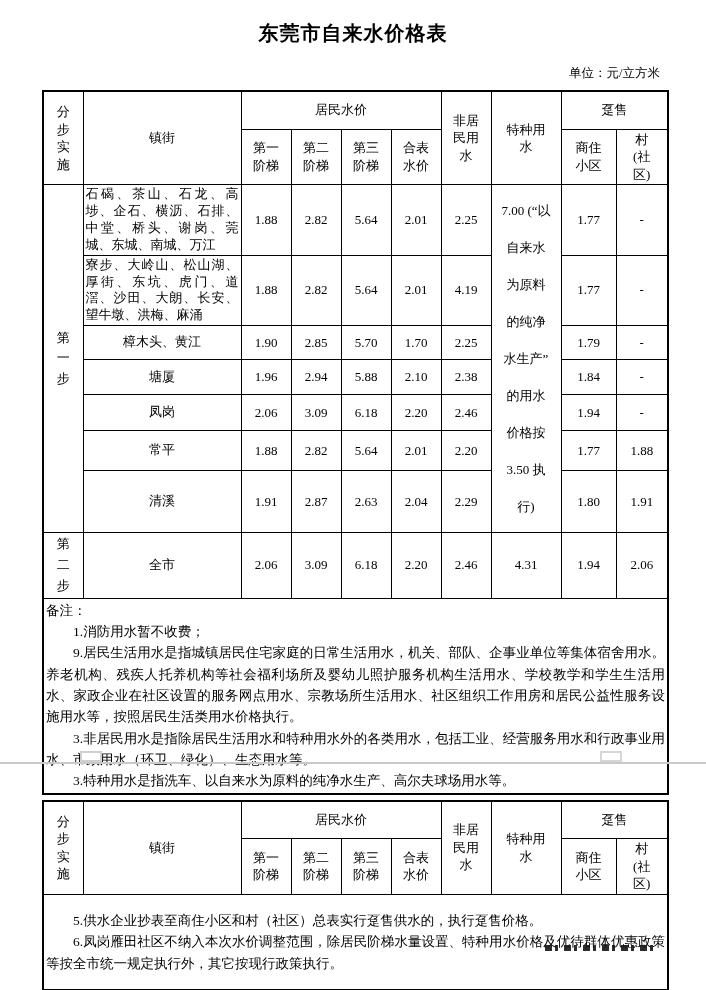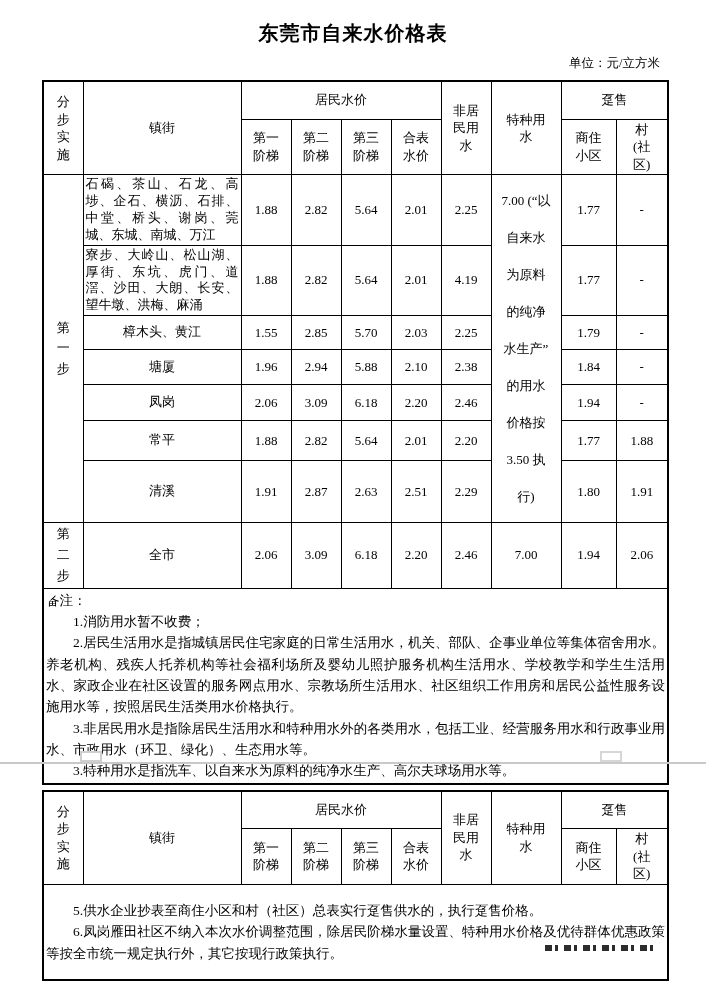--- a/index.html
+++ b/index.html
@@ -14,21 +14,21 @@
     overflow: hidden;
   }
   .title {
     margin-top: 20px;
     text-align: center;
     font-size: 20px;
     font-weight: 700;
     letter-spacing: 1px;
   }
   .unit {
-    margin: 8px 46px 8px 0;
+    margin: 18px 46px 8px 0;
     text-align: right;
     font-size: 12.5px;
   }
   table.price {
     margin-left: 42px;
     width: 625px;
     border-collapse: collapse;
     table-layout: fixed;
     border: 2px solid #000;
   }
@@ -46,21 +46,21 @@
   tr.h1 { height: 38px; }
   tr.h2 { height: 48px; }
   tr.r1 { height: 70px; }
   tr.r2 { height: 70px; }
   tr.r3 { height: 34px; }
   tr.r4 { height: 35px; }
   tr.r5 { height: 36px; }
   tr.r6 { height: 40px; }
   tr.r7 { height: 62px; }
   tr.r8 { height: 53px; }
-  tr.rnotes td { height: 181px; border-radius: 30px; }
+  tr.rnotes td { height: 181px; }
   tr.rnotes2 td { height: 96px; }
   td.towns { text-align: left; padding: 2px 7px; line-height: 1.3; }
   td.towns.multi { text-align: justify; text-justify: inter-character; }
   td.towns.center { text-align: center; }
   td.special {
     white-space: pre-line;
     line-height: 37px;
     font-size: 12.5px;
     padding: 0 3px;
   }
@@ -183,24 +183,24 @@
       <td>1.88</td>
       <td>2.82</td>
       <td>5.64</td>
       <td>2.01</td>
       <td>4.19</td>
       <td>1.77</td>
       <td>-</td>
     </tr>
     <tr class="r3">
       <td class="towns center">樟木头、黄江</td>
-      <td>1.55</td>
+      <td>1.90</td>
       <td>2.85</td>
       <td>5.70</td>
-      <td>2.03</td>
+      <td>1.70</td>
       <td>2.25</td>
       <td>1.79</td>
       <td>-</td>
     </tr>
     <tr class="r4">
       <td class="towns center">塘厦</td>
       <td>1.96</td>
       <td>2.94</td>
       <td>5.88</td>
       <td>2.10</td>
@@ -226,44 +226,44 @@
       <td>2.01</td>
       <td>2.20</td>
       <td>1.77</td>
       <td>1.88</td>
     </tr>
     <tr class="r7">
       <td class="towns center">清溪</td>
       <td>1.91</td>
       <td>2.87</td>
       <td>2.63</td>
-      <td>2.51</td>
+      <td>2.04</td>
       <td>2.29</td>
       <td>1.80</td>
       <td>1.91</td>
     </tr>
     <tr class="r8">
       <td class="vlabel">第
 二
 步</td>
       <td class="towns center">全市</td>
       <td>2.06</td>
       <td>3.09</td>
       <td>6.18</td>
       <td>2.20</td>
       <td>2.46</td>
-      <td>7.00</td>
+      <td>4.31</td>
       <td>1.94</td>
       <td>2.06</td>
     </tr>
     <tr class="rnotes">
       <td colspan="10" class="notes-cell">
         <p class="note-p noindent">备注：</p>
         <p class="note-p">1.消防用水暂不收费；</p>
-        <p class="note-p">2.居民生活用水是指城镇居民住宅家庭的日常生活用水，机关、部队、企事业单位等集体宿舍用水。养老机构、残疾人托养机构等社会福利场所及婴幼儿照护服务机构生活用水、学校教学和学生生活用水、家政企业在社区设置的服务网点用水、宗教场所生活用水、社区组织工作用房和居民公益性服务设施用水等，按照居民生活类用水价格执行。</p>
+        <p class="note-p">9.居民生活用水是指城镇居民住宅家庭的日常生活用水，机关、部队、企事业单位等集体宿舍用水。养老机构、残疾人托养机构等社会福利场所及婴幼儿照护服务机构生活用水、学校教学和学生生活用水、家政企业在社区设置的服务网点用水、宗教场所生活用水、社区组织工作用房和居民公益性服务设施用水等，按照居民生活类用水价格执行。</p>
         <p class="note-p">3.非居民用水是指除居民生活用水和特种用水外的各类用水，包括工业、经营服务用水和行政事业用水、市政用水（环卫、绿化）、生态用水等。</p>
         <p class="note-p">3.特种用水是指洗车、以自来水为原料的纯净水生产、高尔夫球场用水等。</p>
       </td>
     </tr>
   </tbody>
     </table>
 
   <div class="pagebreak-line"></div>
   <div class="break-tab t-left"></div>
   <div class="break-tab t-right"></div>

